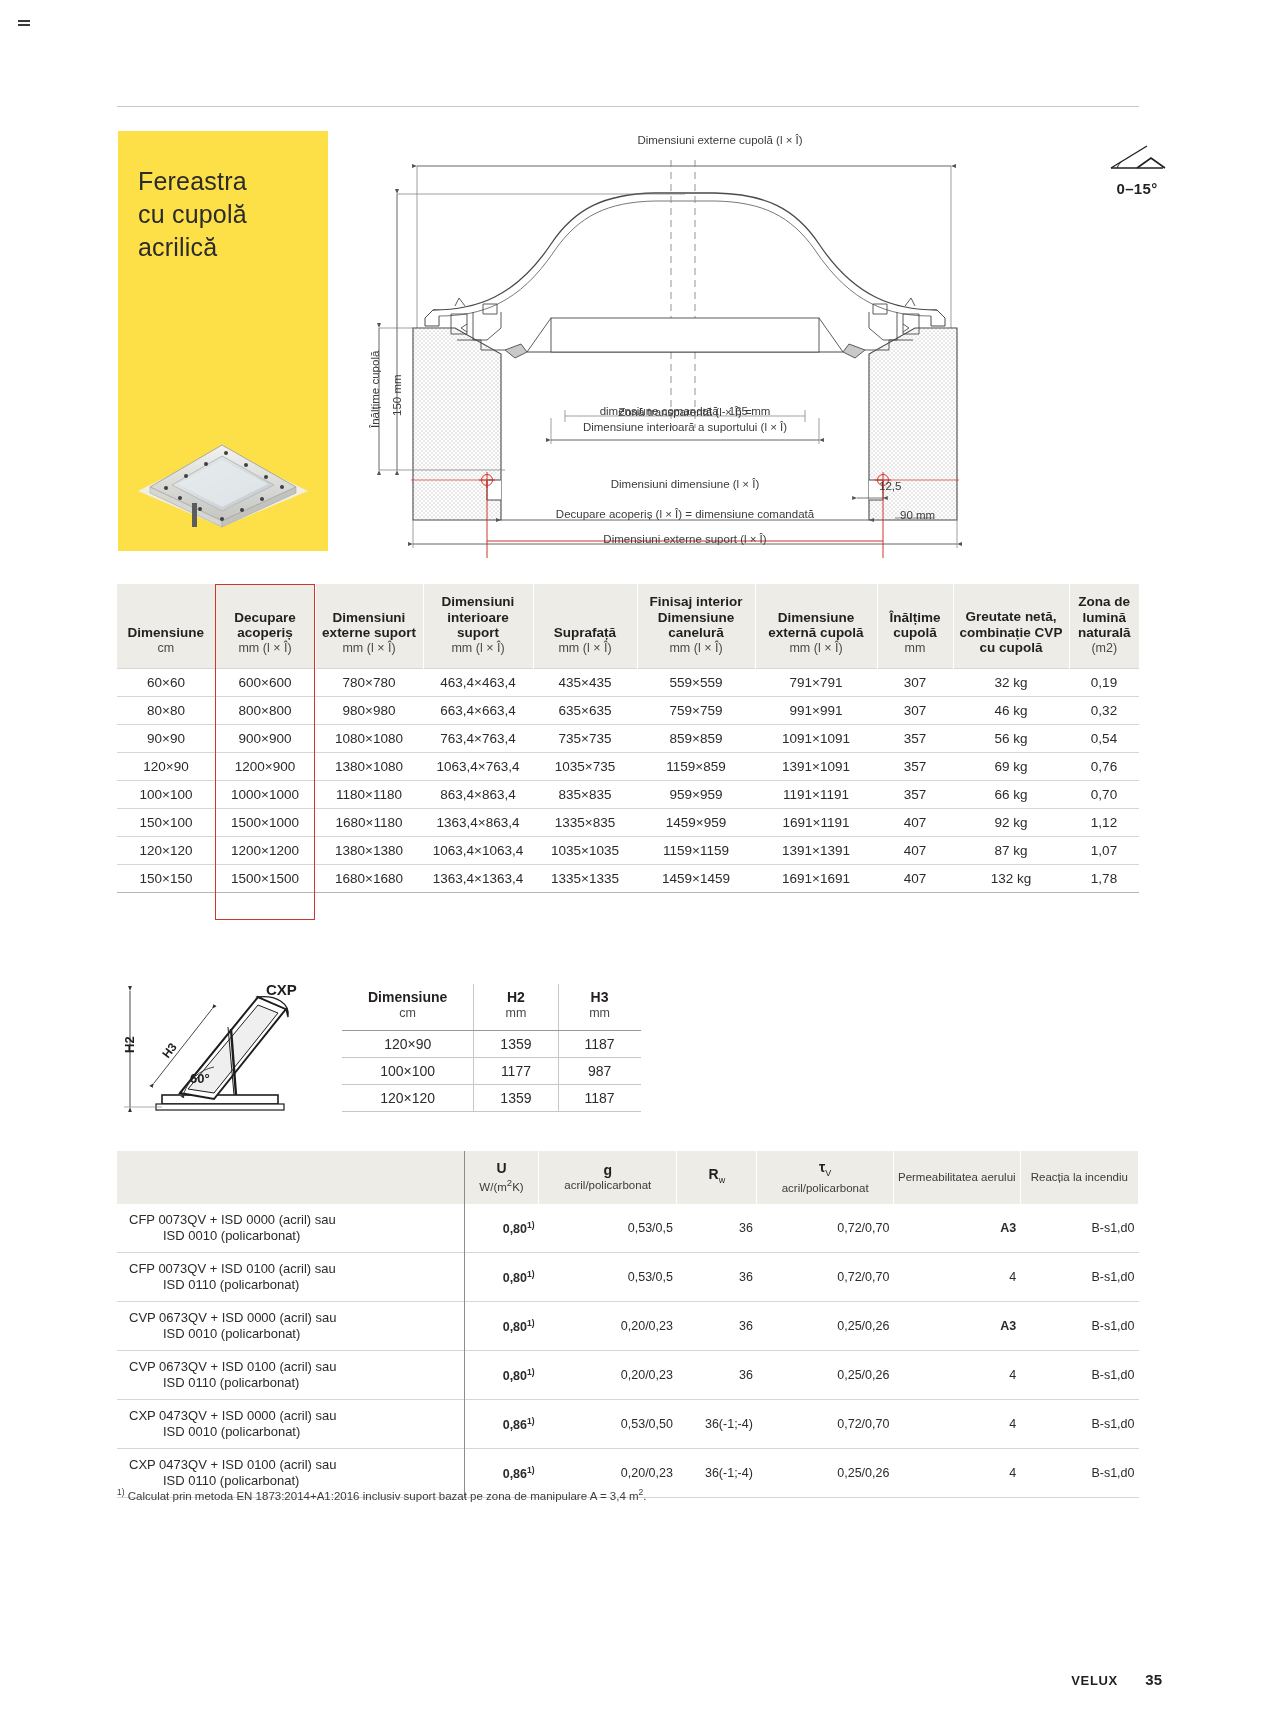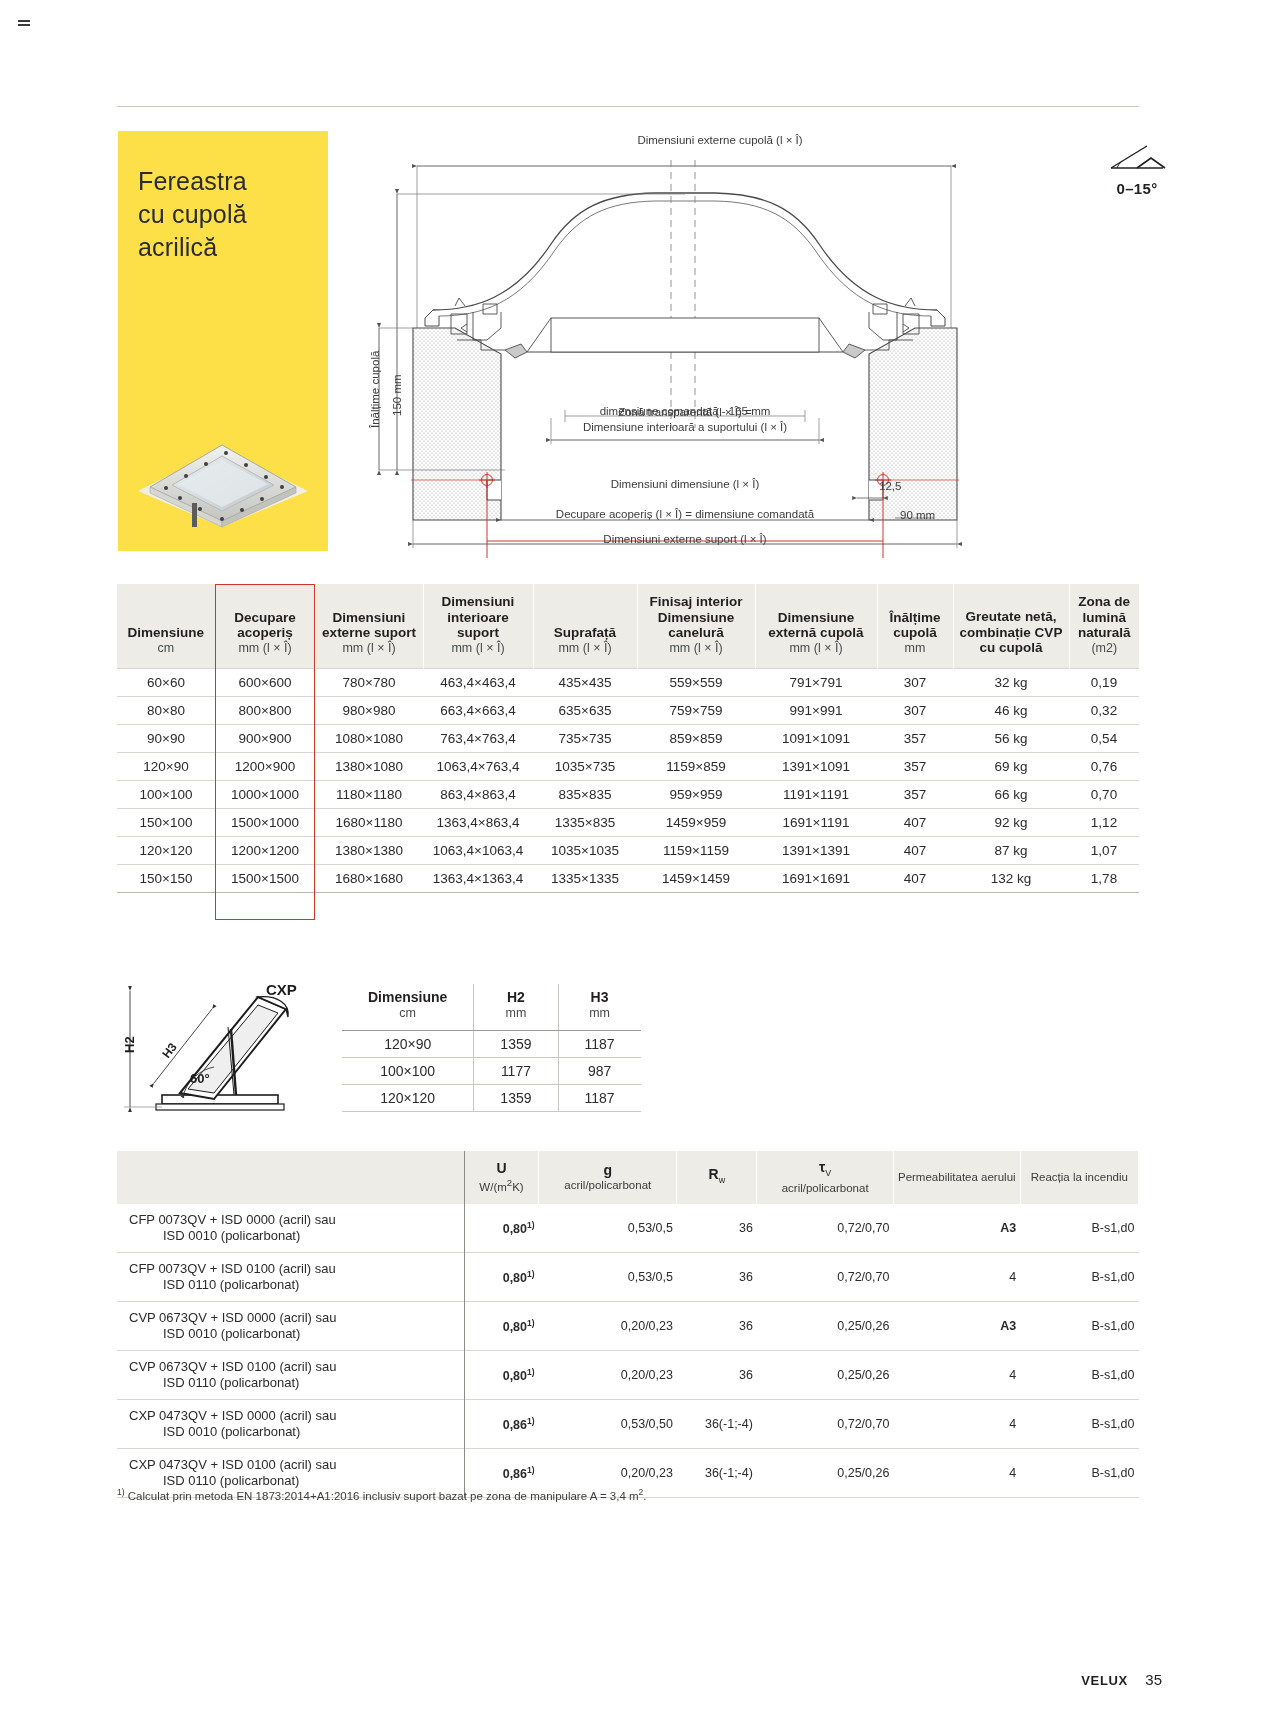--- a/index.html
+++ b/index.html
@@ -179,21 +179,21 @@
     font-size:11.5px; color:#3b3b3b;
   }
   .footnote sup{ font-size:8.5px; }
 
   
   .footer{
     position:absolute; right:118px; bottom:48px;
     font-size:13px; color:#231f20;
   }
   .footer .brand{ font-weight:700; letter-spacing:.6px; }
-  .footer .pageno{ font-weight:400; margin-left:14px; font-size:15px;}
+  .footer .pageno{ font-weight:700; margin-left:24px; font-size:15px;}
   sup.fn{ font-size:8.5px; }
 </style>
 </head>
 <body>
 
 <div class="corner-mark">
   <span></span>
     <span></span>
 </div>
 

